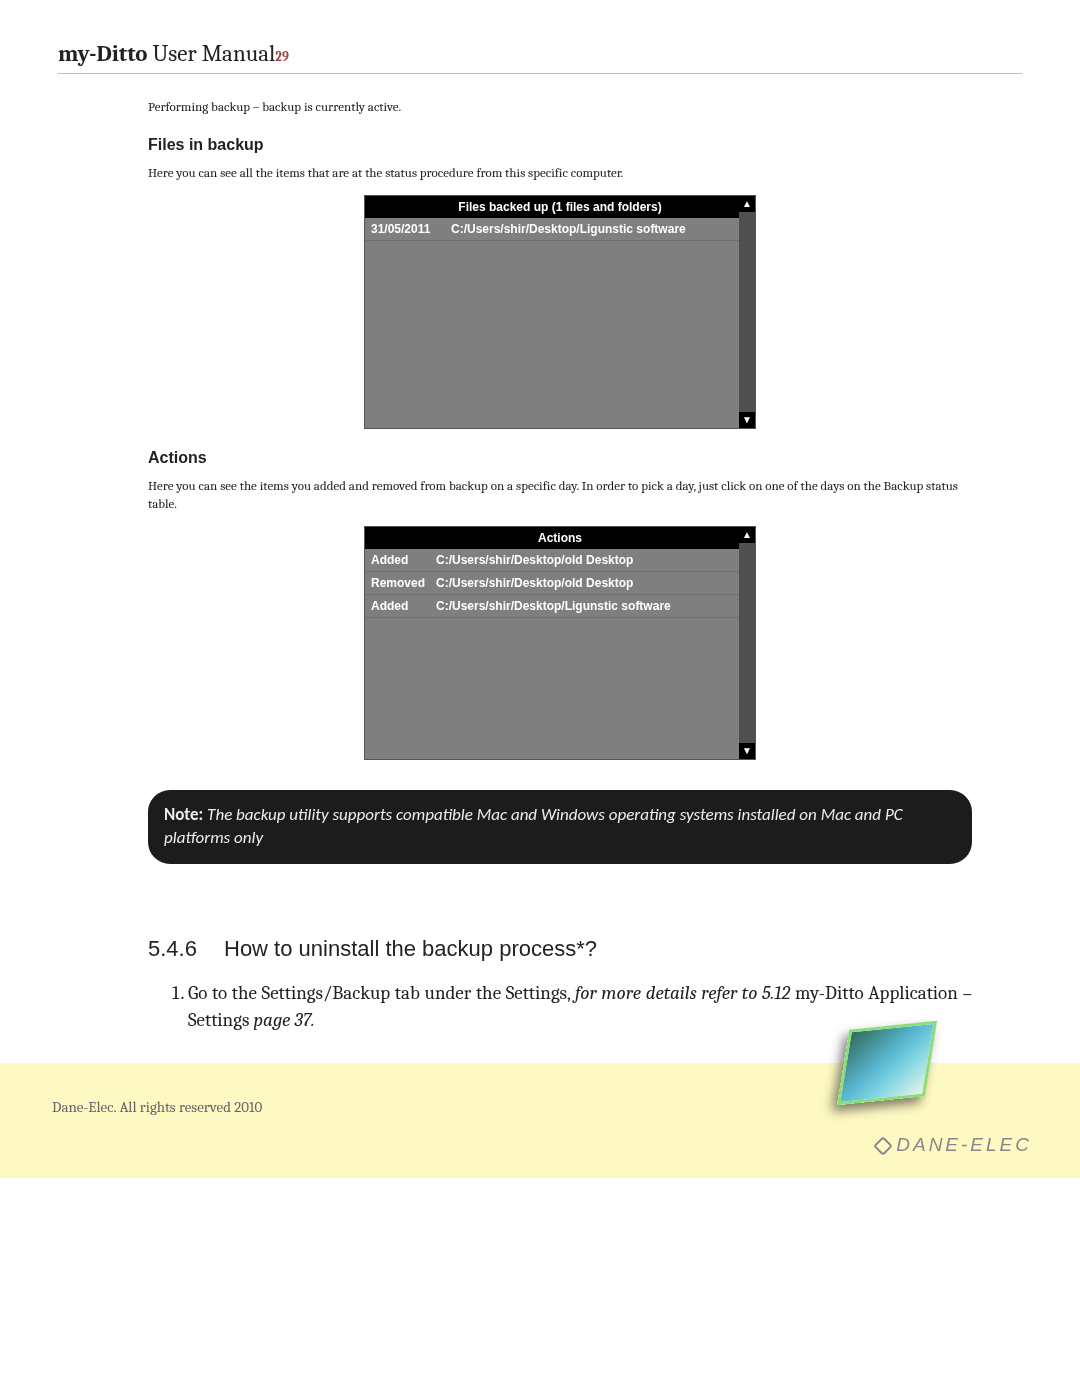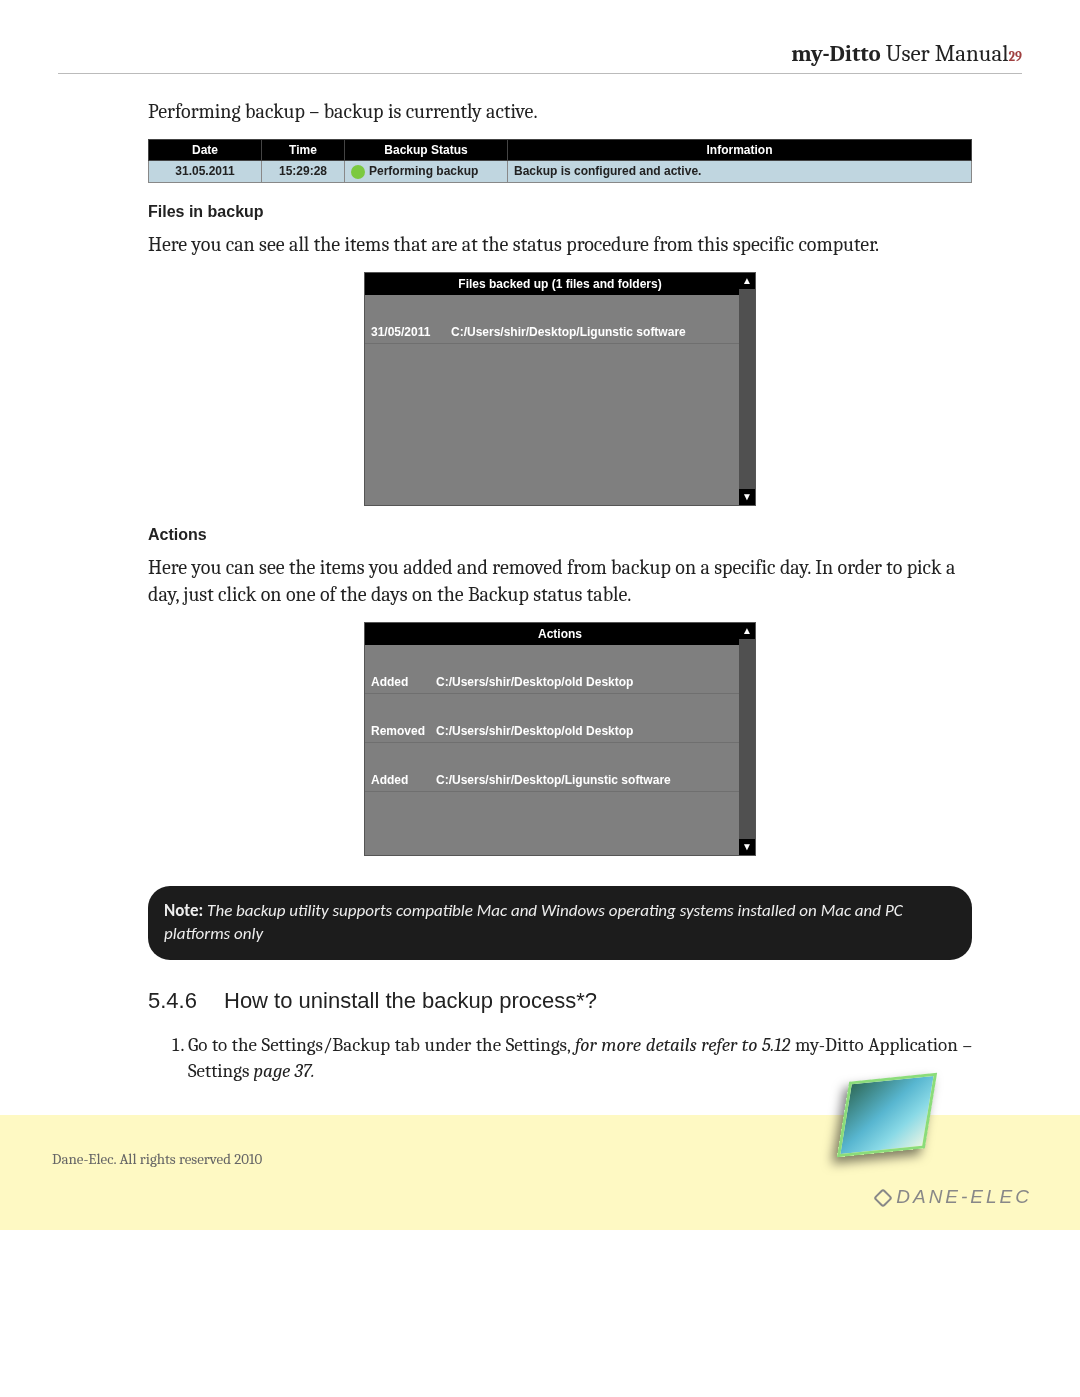--- a/index.html
+++ b/index.html
@@ -8,42 +8,42 @@
     font-family: Cambria, Georgia, serif;
     background: #fff;
     width: 1080px;
     color: #222;
   }
   .page {
     padding: 40px 58px 0 58px;
   }
   .header-row {
     display: flex;
-    justify-content: flex-end;
+    justify-content: flex-start;
     align-items: baseline;
     border-bottom: 1px solid #bbb;
     padding-bottom: 6px;
     margin-bottom: 24px;
   }
   .header-title {
     font-size: 23px;
     color: #222;
   }
   .header-title .bold { font-weight: bold; }
   .page-num {
     font-size: 13px;
     color: #a04040;
     font-weight: bold;
   }
   .content {
     margin-left: 90px;
     margin-right: 50px;
   }
   .body-text {
-    font-size: 20px;
+    font-size: 13px;
     line-height: 1.35;
     margin: 10px 0 14px 0;
   }
   .sub-heading {
     font-family: Arial, Helvetica, sans-serif;
     font-weight: bold;
     font-size: 16px;
     margin: 20px 0 10px 0;
   }
   
@@ -101,21 +101,20 @@
     height: 210px;
     overflow: hidden;
     margin-right: 16px;
     background: linear-gradient(#7f7f7f, #7f7f7f);
   }
   .panel-row {
     display: flex;
     padding: 4px 6px;
     border-bottom: 1px solid #6f6f6f;
     font-weight: bold;
-    margin-top: 26px;
   }
   .panel-row .c1 { width: 80px; flex-shrink: 0; }
   .panel-row .c2 { flex: 1; }
   .panel-scroll {
     position: absolute;
     right: 0; top: 0; bottom: 0;
     width: 16px;
     background: #505050;
     display: flex;
     flex-direction: column;
@@ -141,21 +140,21 @@
     line-height: 1.35;
     border-radius: 22px;
   }
   .note-box .nb { font-weight: bold; font-style: normal; }
   
   .section-heading {
     font-family: Arial, Helvetica, sans-serif;
     font-size: 22px;
     margin: 22px 0 18px 0;
   }
-  .section-heading .num { display: inline-block; width: 76px; }
+  .section-heading .num { display: inline-block; width: 76px; margin-top: 44px; }
   
   .step-list {
     margin: 0 0 0 40px;
     padding: 0;
     font-size: 19px;
     line-height: 1.4;
   }
   .step-list li { margin-bottom: 10px; text-align: justify; }
   .it { font-style: italic; }
   
@@ -207,36 +206,20 @@
     <div class="header-title">
       <span class="bold">my-Ditto</span><span> User Manual</span>
     </div>
     <div class="page-num">29</div>
   </div>
 
   <div class="content">
 
     <div class="body-text">Performing backup – backup is currently active.</div>
 
-    <table class="status-table">
-      <tbody>
-          <tr>
-        <th style="width:100px">Date</th>
-        <th style="width:70px">Time</th>
-        <th style="width:150px">Backup Status</th>
-        <th>Information</th>
-      </tr>
-      <tr>
-        <td style="text-align:center">31.05.2011</td>
-        <td style="text-align:center">15:29:28</td>
-        <td><span class="status-indicator"></span><span>Performing backup</span></td>
-        <td>Backup is configured and active.</td>
-      </tr>
-    </tbody>
-      </table>
 
     <div class="sub-heading">Files in backup</div>
     <div class="body-text">Here you can see all the items that are at the status procedure from this specific computer.</div>
 
     <div class="panel-wrap">
       <div class="panel">
         <div class="panel-header">Files backed up (1 files and folders)</div>
         <div class="panel-body">
           <div class="panel-row">
             <div class="c1">31/05/2011</div>

